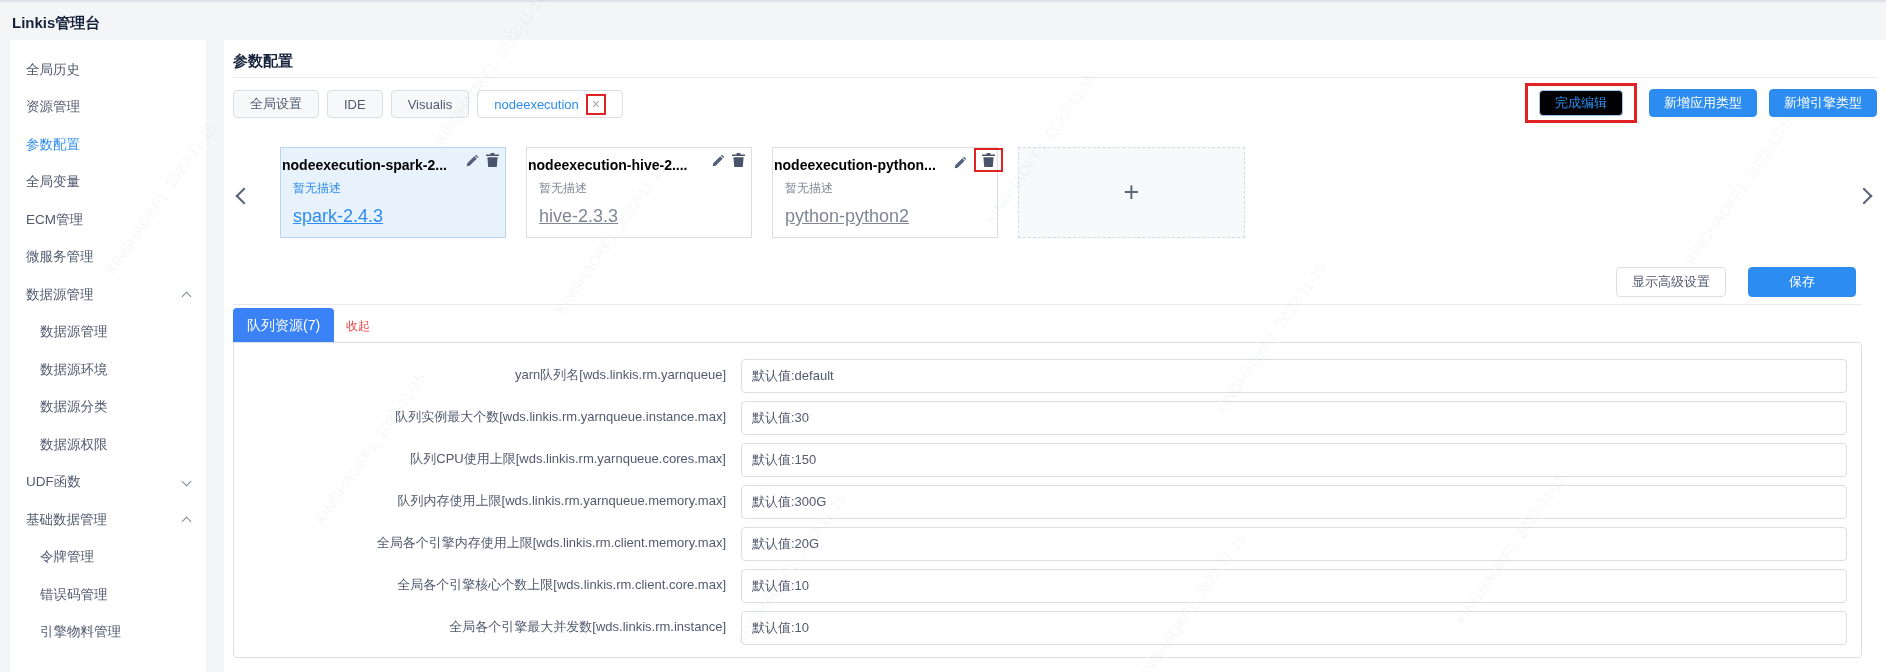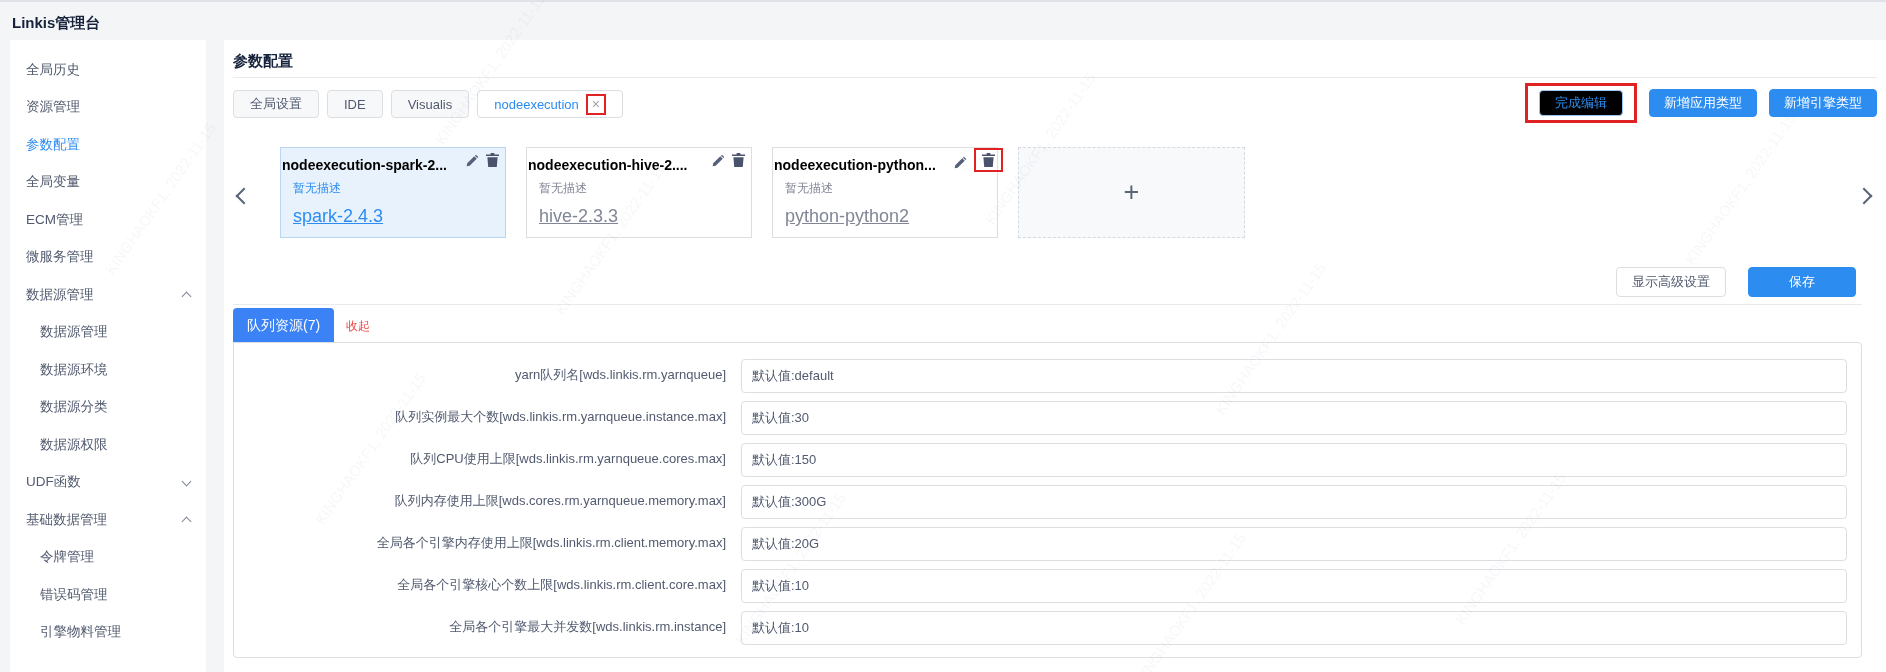--- a/index.html
+++ b/index.html
@@ -304,21 +304,21 @@
         <div class="row-label">队列实例最大个数[wds.linkis.rm.yarnqueue.instance.max]</div>
         <input class="row-input" type="text" value="默认值:30" style="">
       </div>
 
       <div class="form-row">
         <div class="row-label">队列CPU使用上限[wds.linkis.rm.yarnqueue.cores.max]</div>
         <input class="row-input" type="text" value="默认值:150" style="">
       </div>
 
       <div class="form-row">
-        <div class="row-label">队列内存使用上限[wds.cores.rm.yarnqueue.memory.max]</div>
+        <div class="row-label">队列内存使用上限[wds.linkis.rm.yarnqueue.memory.max]</div>
         <input class="row-input" type="text" value="默认值:300G" style="">
       </div>
 
       <div class="form-row">
         <div class="row-label">全局各个引擎内存使用上限[wds.linkis.rm.client.memory.max]</div>
         <input class="row-input" type="text" value="默认值:20G" style="">
       </div>
 
       <div class="form-row">
         <div class="row-label">全局各个引擎核心个数上限[wds.linkis.rm.client.core.max]</div>

